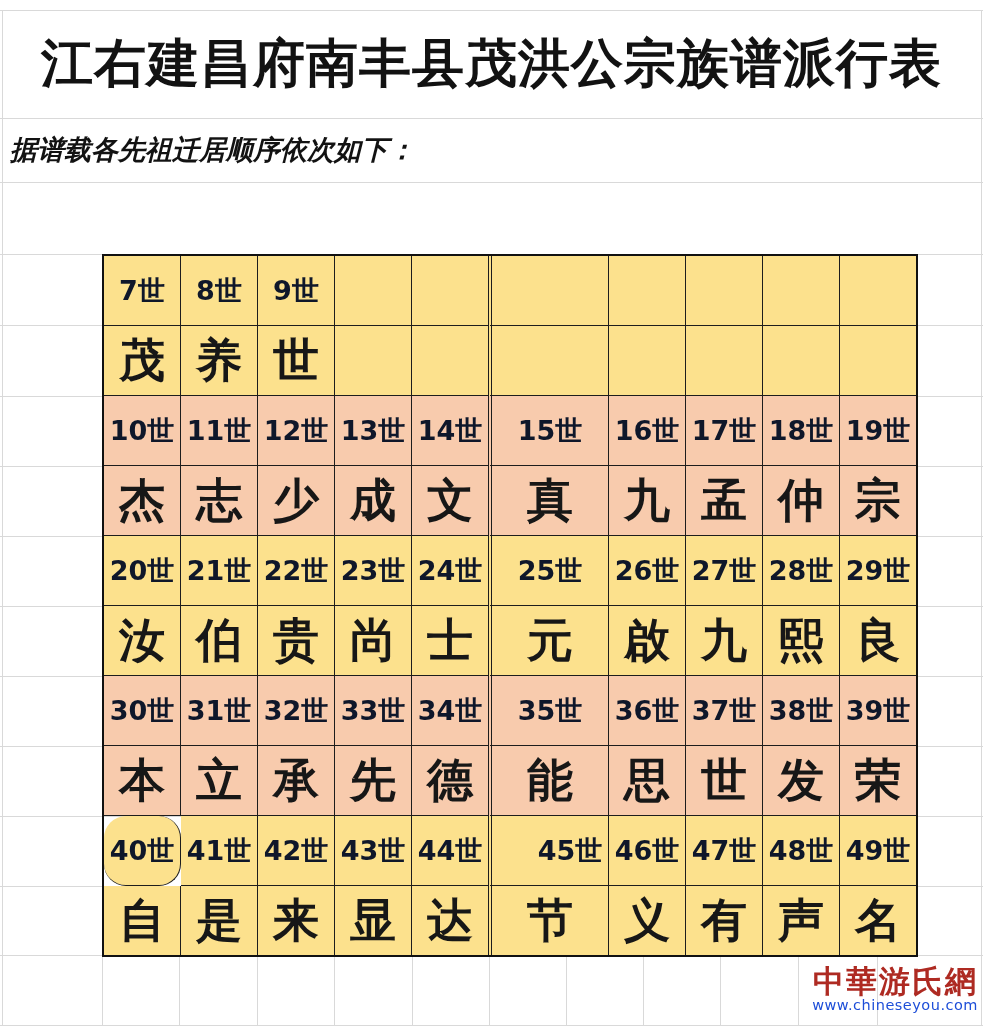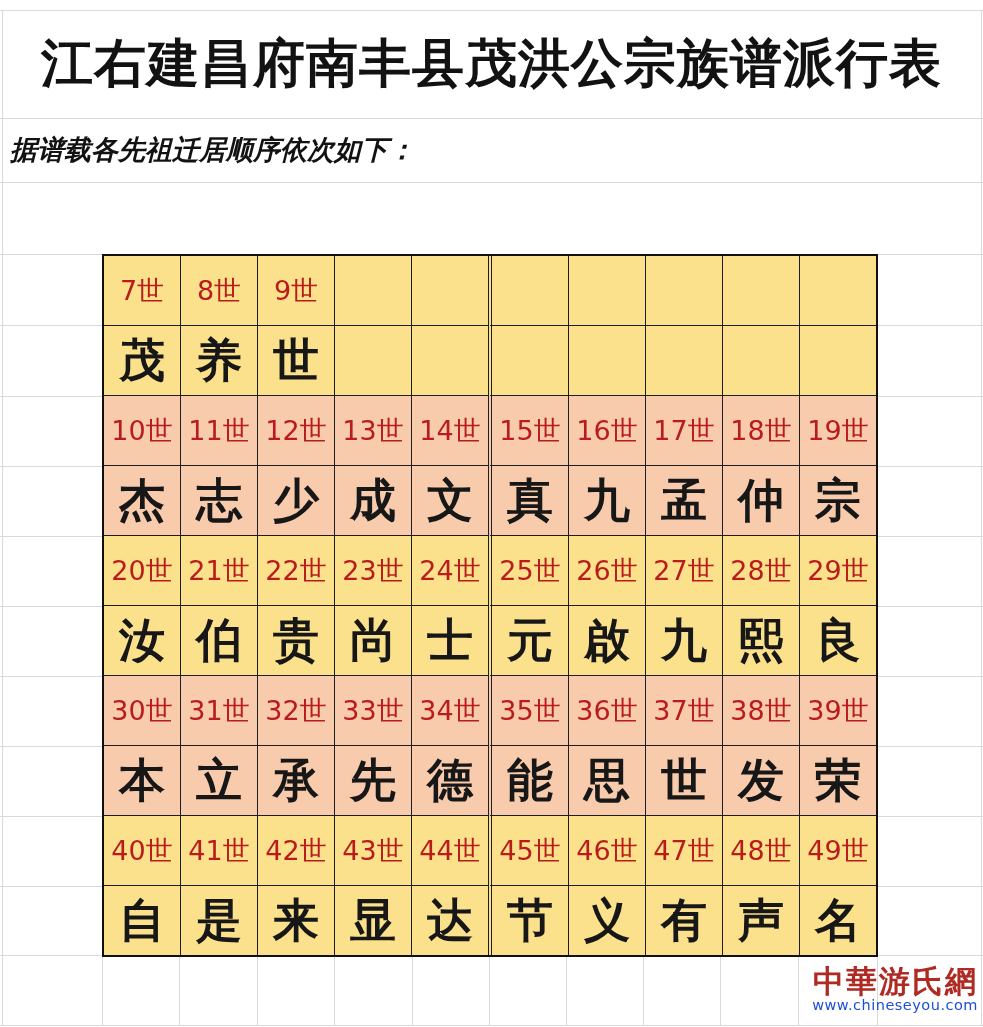--- a/index.html
+++ b/index.html
@@ -49,21 +49,21 @@
     text-align:center;vertical-align:middle;
     border-right:1px solid #1d1d1d;border-bottom:1px solid #1d1d1d;
     overflow:hidden;
   }
   table.gen td:nth-child(5){border-right:none;}
   table.gen td:nth-child(6){border-left:4px double #1d1d1d;}
   table.gen td:last-child{border-right:none;}
   table.gen tr:last-child td{border-bottom:none;}
   td.label-cell{
     font-family:"DejaVu Sans","Liberation Sans",sans-serif;
-    font-size:27px;font-weight:400;color:#b91c1c;letter-spacing:0;
+    font-size:27px;font-weight:700;color:#0f172a;letter-spacing:0;
   }
   td.char-cell{
     font-family:"DejaVu Serif","Liberation Serif",serif;
     font-size:46px;font-weight:600;color:#171717;
   }
 
   
   .watermark{
     position:absolute;right:5px;top:966px;text-align:right;line-height:1;
   }
@@ -213,26 +213,26 @@
           <td class="char-cell" style="background: rgb(248, 203, 173);">承</td>
           <td class="char-cell" style="background: rgb(248, 203, 173);">先</td>
           <td class="char-cell" style="background: rgb(248, 203, 173);">德</td>
           <td class="char-cell" style="background: rgb(248, 203, 173);">能</td>
           <td class="char-cell" style="background: rgb(248, 203, 173);">思</td>
           <td class="char-cell" style="background: rgb(248, 203, 173);">世</td>
           <td class="char-cell" style="background: rgb(248, 203, 173);">发</td>
           <td class="char-cell" style="background: rgb(248, 203, 173);">荣</td>
         </tr>
         <tr>
-          <td class="label-cell" style="background: rgb(252, 225, 141);">40世</td>
+          <td class="label-cell" style="background: rgb(252, 225, 141); border-radius: 22px;">40世</td>
           <td class="label-cell" style="background: rgb(252, 225, 141);">41世</td>
           <td class="label-cell" style="background: rgb(252, 225, 141);">42世</td>
           <td class="label-cell" style="background: rgb(252, 225, 141);">43世</td>
           <td class="label-cell" style="background: rgb(252, 225, 141);">44世</td>
-          <td class="label-cell" style="background: rgb(252, 225, 141);">45世</td>
+          <td class="label-cell" style="background: rgb(252, 225, 141); padding-left: 40px;">45世</td>
           <td class="label-cell" style="background: rgb(252, 225, 141);">46世</td>
           <td class="label-cell" style="background: rgb(252, 225, 141);">47世</td>
           <td class="label-cell" style="background: rgb(252, 225, 141);">48世</td>
           <td class="label-cell" style="background: rgb(252, 225, 141);">49世</td>
         </tr>
         <tr>
           <td class="char-cell" style="background: rgb(252, 225, 141);">自</td>
           <td class="char-cell" style="background: rgb(252, 225, 141);">是</td>
           <td class="char-cell" style="background: rgb(252, 225, 141);">来</td>
           <td class="char-cell" style="background: rgb(252, 225, 141);">显</td>

